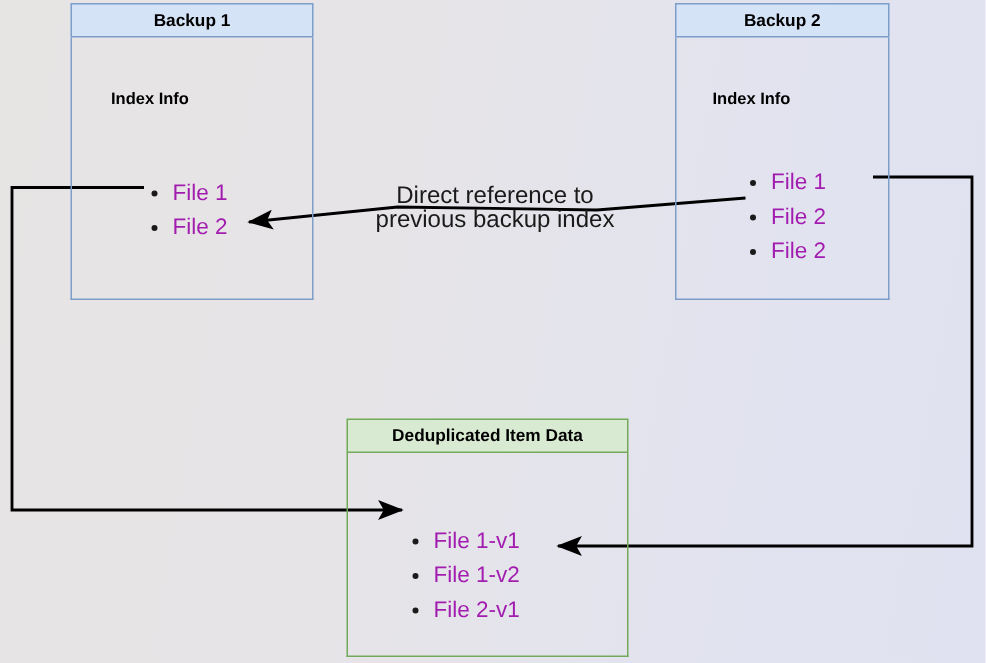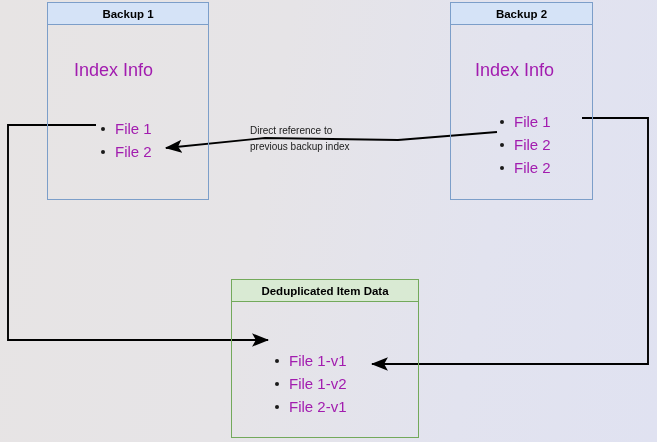--- a/index.html
+++ b/index.html
@@ -60,23 +60,24 @@
     border: 1.6px solid #73a95b;
   }
   .node.green .body {
     top: 23px;
     border: 1.6px solid #73a95b;
     border-top: none;
   }
 
   .index-label {
     position: absolute;
-    font-size: 18px;
-    color: #a21caf;
+    font-size: 11px;
+    color: #000000;
     white-space: nowrap;
+    font-weight: bold;
   }
 
   ul.filelist {
     position: absolute;
     margin: 0;
     padding: 0;
     list-style: none;
   }
   ul.filelist li {
     position: relative;
@@ -92,23 +93,24 @@
     left: 1px;
     top: 10px;
     width: 4px;
     height: 4px;
     border-radius: 50%;
     background: #1a1a1a;
   }
 
   .center-label {
     position: absolute;
-    font-size: 10px;
+    font-size: 16px;
     line-height: 16px;
     color: #1a1a1a;
+    text-align: center;
     white-space: nowrap;
   }
 
   svg.edges {
     position: absolute;
     left: 0;
     top: 0;
     width: 657px;
     height: 442px;
     overflow: visible;

